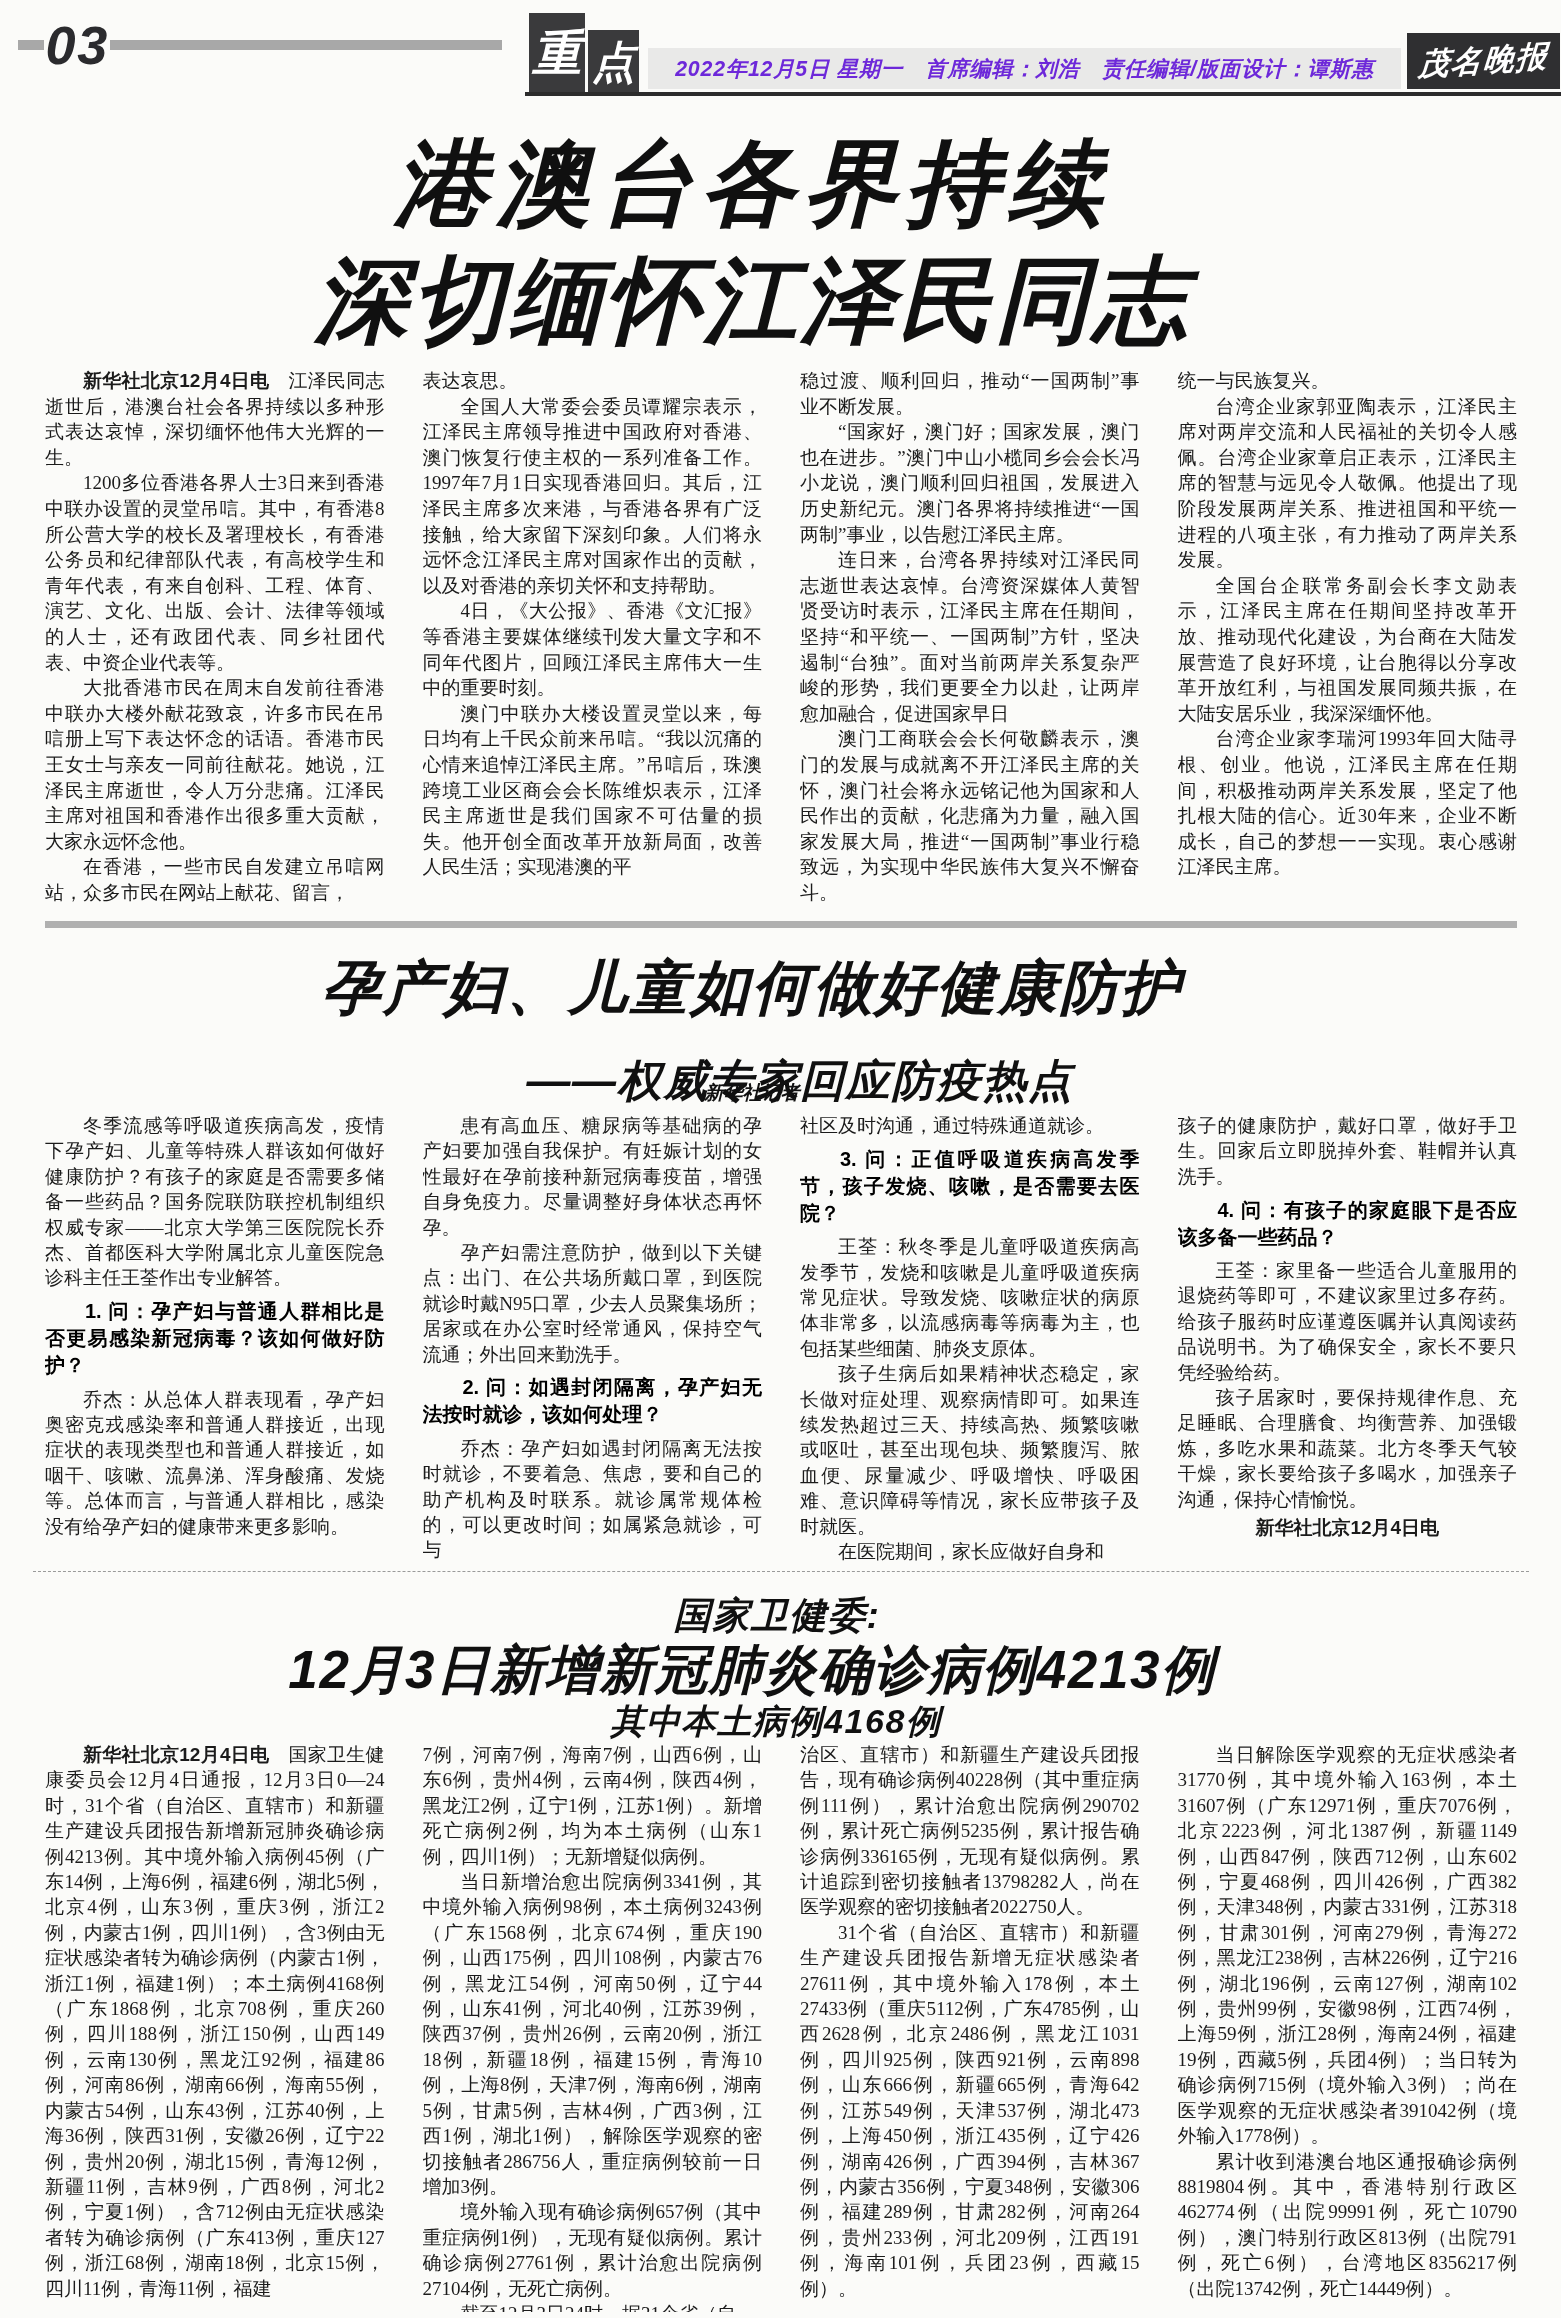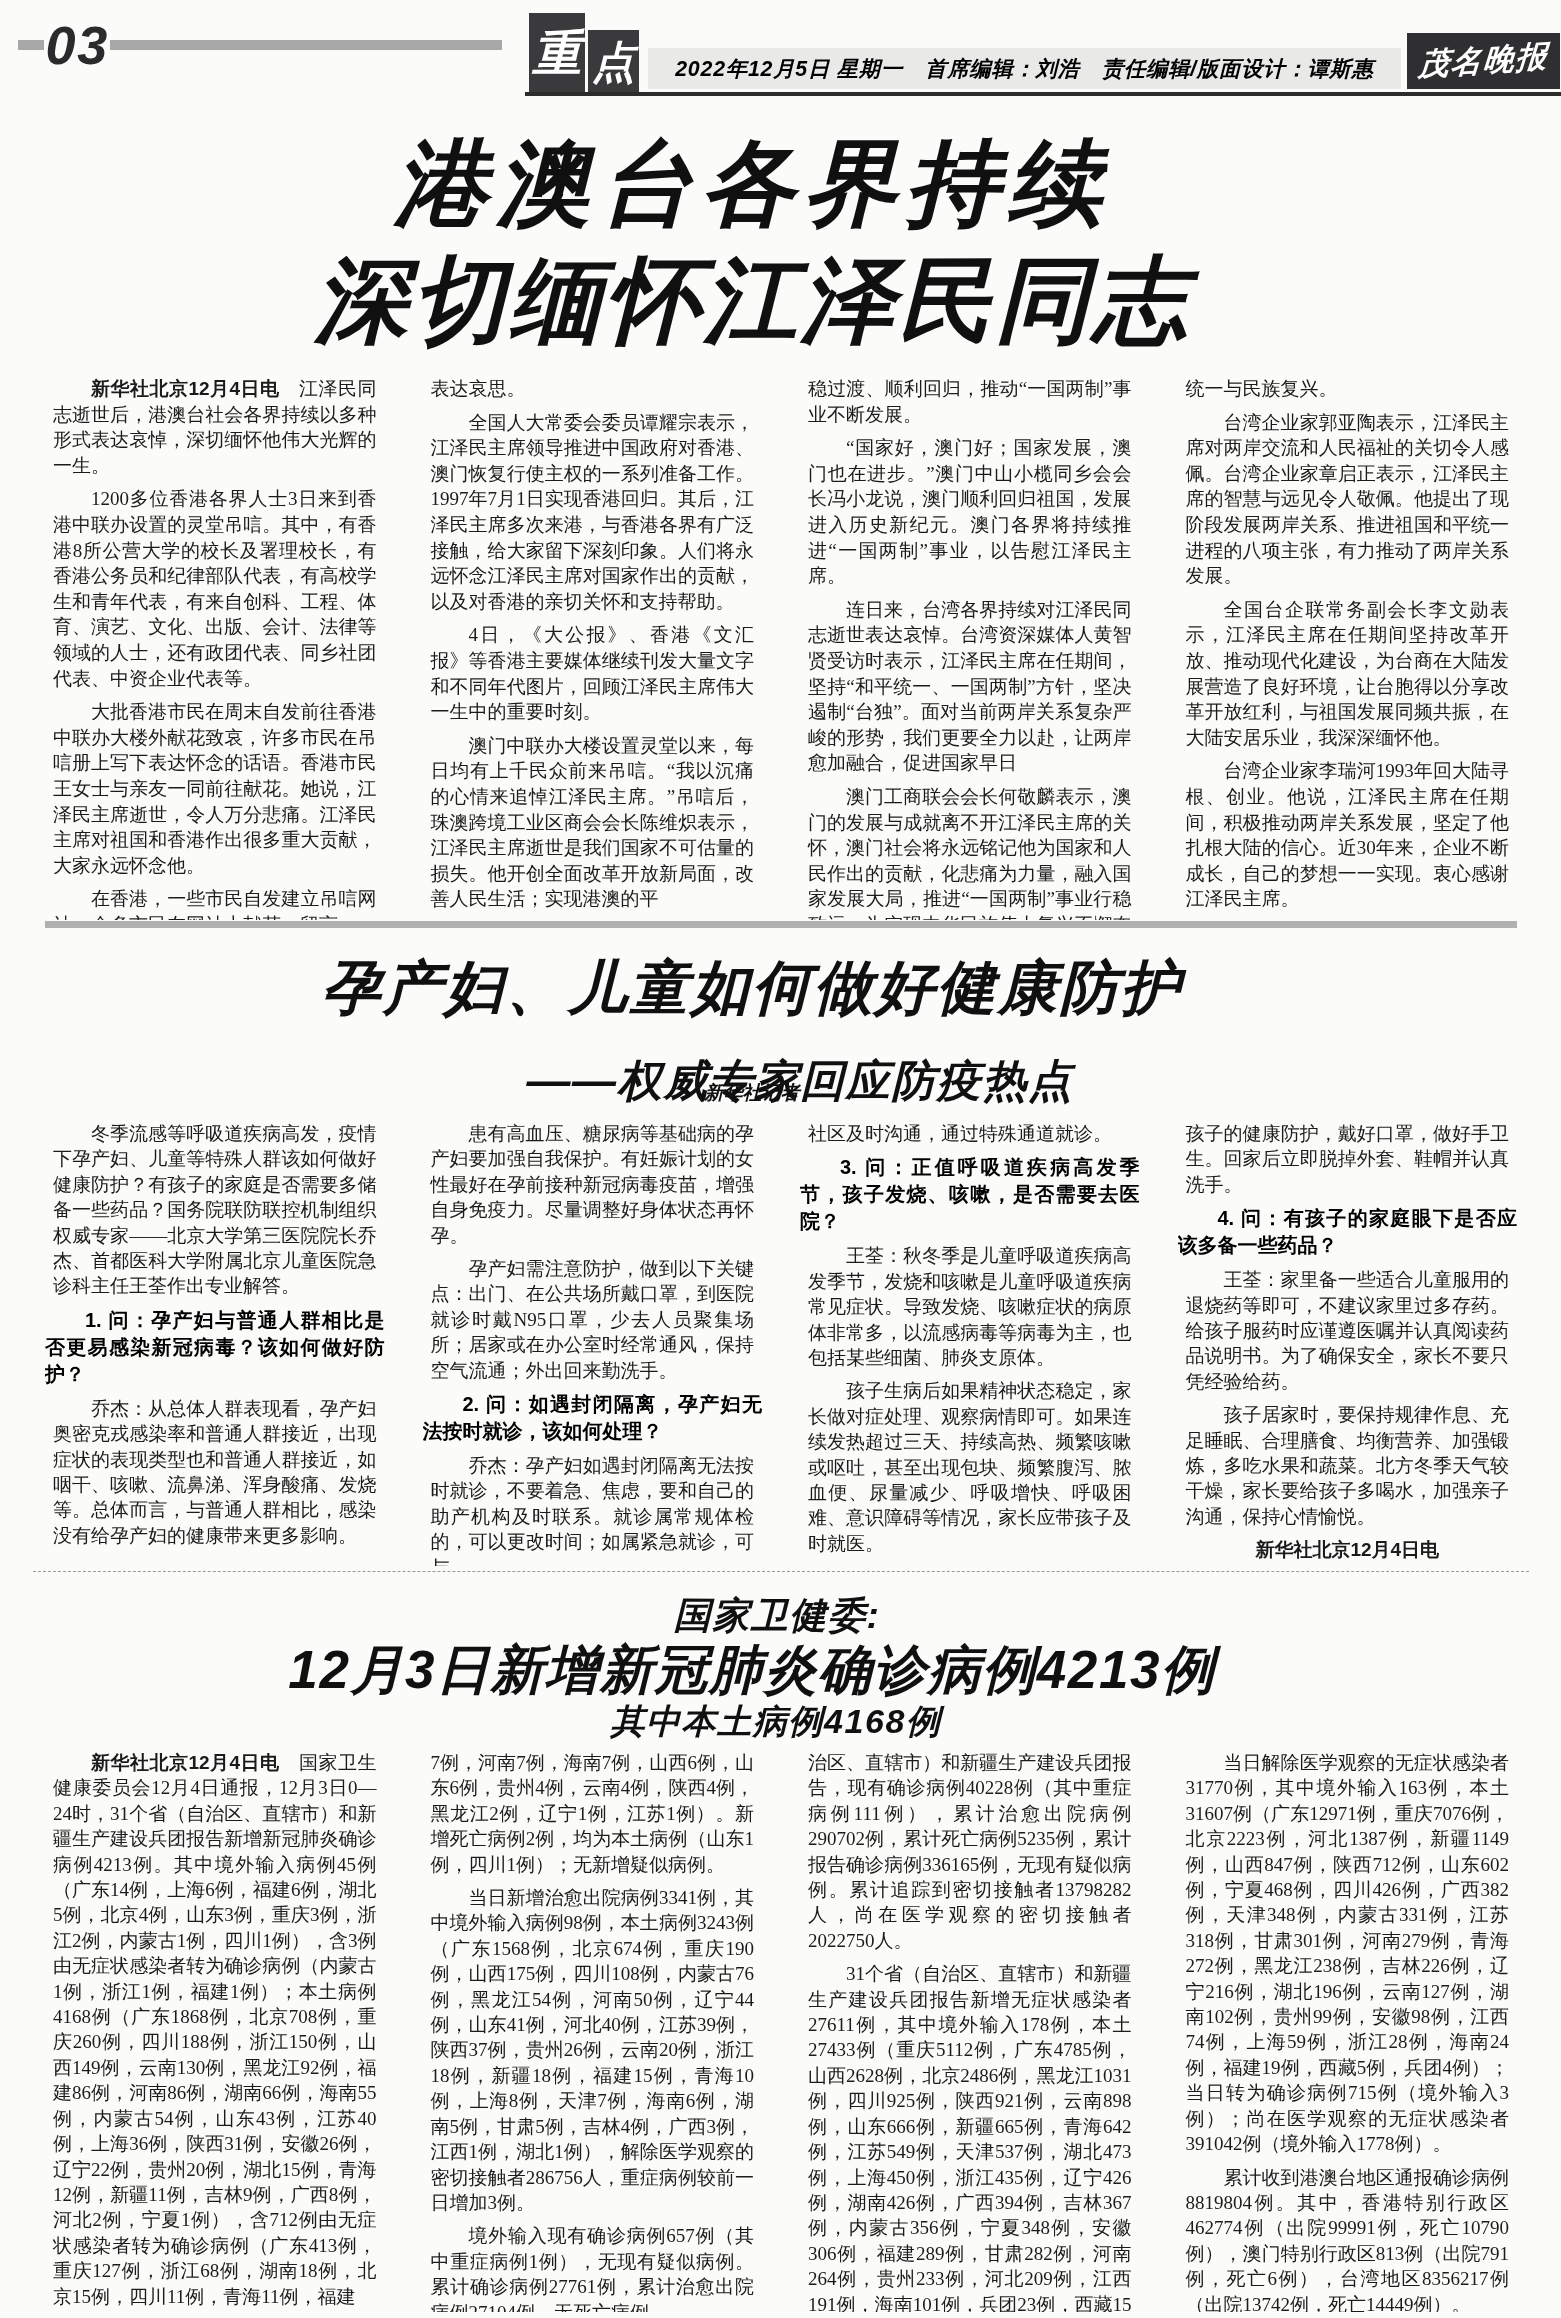--- a/index.html
+++ b/index.html
@@ -14,30 +14,30 @@
   
   .pageno-row{left:18px;top:18px;display:flex;align-items:center;}
   .pn-bar{height:10.7px;background:#a8a8a8;}
   .pn-bar.left{width:26px;}
   .pn-bar.right{width:392px;}
   .pn-num{font-size:54px;font-weight:bold;color:#2b2b2e;line-height:1;margin:0 1.6px;letter-spacing:1.6px;}
   .badge-box{position:absolute;background:#3a3a3c;color:#fff;display:flex;align-items:center;justify-content:center;font-weight:bold;}
   .badge-zhong{left:529px;top:13px;width:56px;height:82px;font-size:49px;}
   .badge-dian{left:588px;top:29.5px;width:51px;height:66px;font-size:43px;}
   .datebar{left:648px;top:48px;width:753px;height:41px;background:#e9e9e8;display:flex;align-items:center;justify-content:center;}
-  .datebar span{font-size:21.3px;font-weight:bold;color:#000000;letter-spacing:0.8px;}
+  .datebar span{font-size:21.3px;font-weight:bold;color:#6d28d9;letter-spacing:0.8px;}
   .masthead{left:1407px;top:33px;width:153px;height:56px;background:#2f2f31;display:flex;align-items:center;justify-content:center;}
   .masthead span{color:#fff;font-size:31px;font-weight:bold;font-style:italic;transform:rotate(-4deg) skewX(-8deg);letter-spacing:1.6px;}
   .header-rule{left:525px;top:92px;width:1037px;height:4.1px;background:#2c2c2c;}
 
   
   .centerline{left:0;width:1504px;text-align:center;font-weight:bold;color:#101010;}
   .cols{left:45px;width:1472px;display:flex;gap:38px;text-align:justify;}
   .col{flex:1 1 0;overflow:hidden;}
-  .col p{margin:8px;}
+  .col p{margin:0;}
   .para{text-indent:2em;}
   .cont{text-indent:0;}
   .q{font-family:"Liberation Sans","DejaVu Sans",sans-serif;font-weight:bold;
      font-size:20px;line-height:27px;margin:7.4px 0 !important;text-indent:2em;color:#000;}
   .dateline{font-family:"Liberation Sans","DejaVu Sans",sans-serif;font-weight:bold;
      text-align:center;text-indent:0;margin-top:3.3px !important;}
   .lead{font-family:"Liberation Sans","DejaVu Sans",sans-serif;font-weight:bold;}
 
   
   .a1-h1{top:121px;font-size:94px;letter-spacing:8.2px;}

